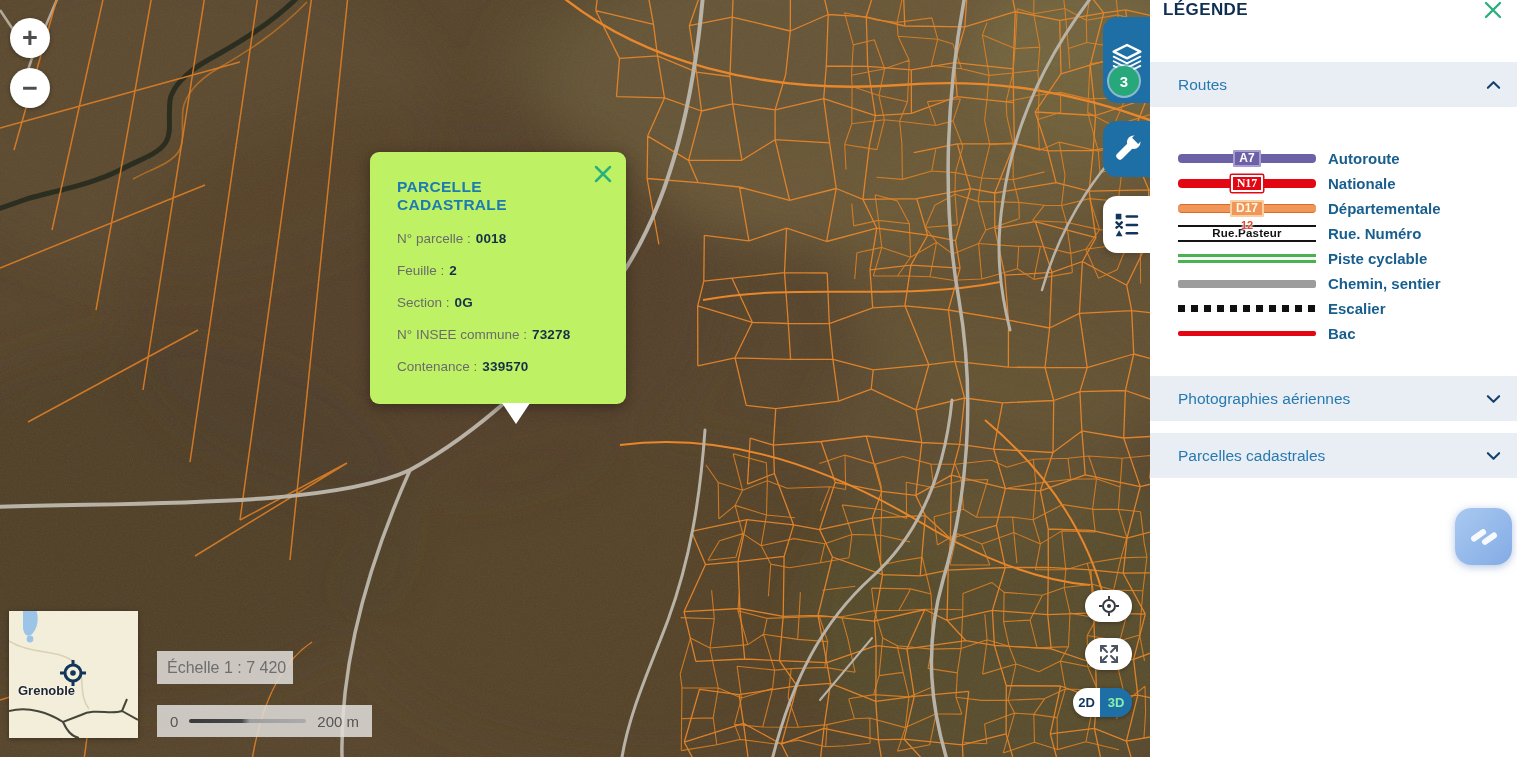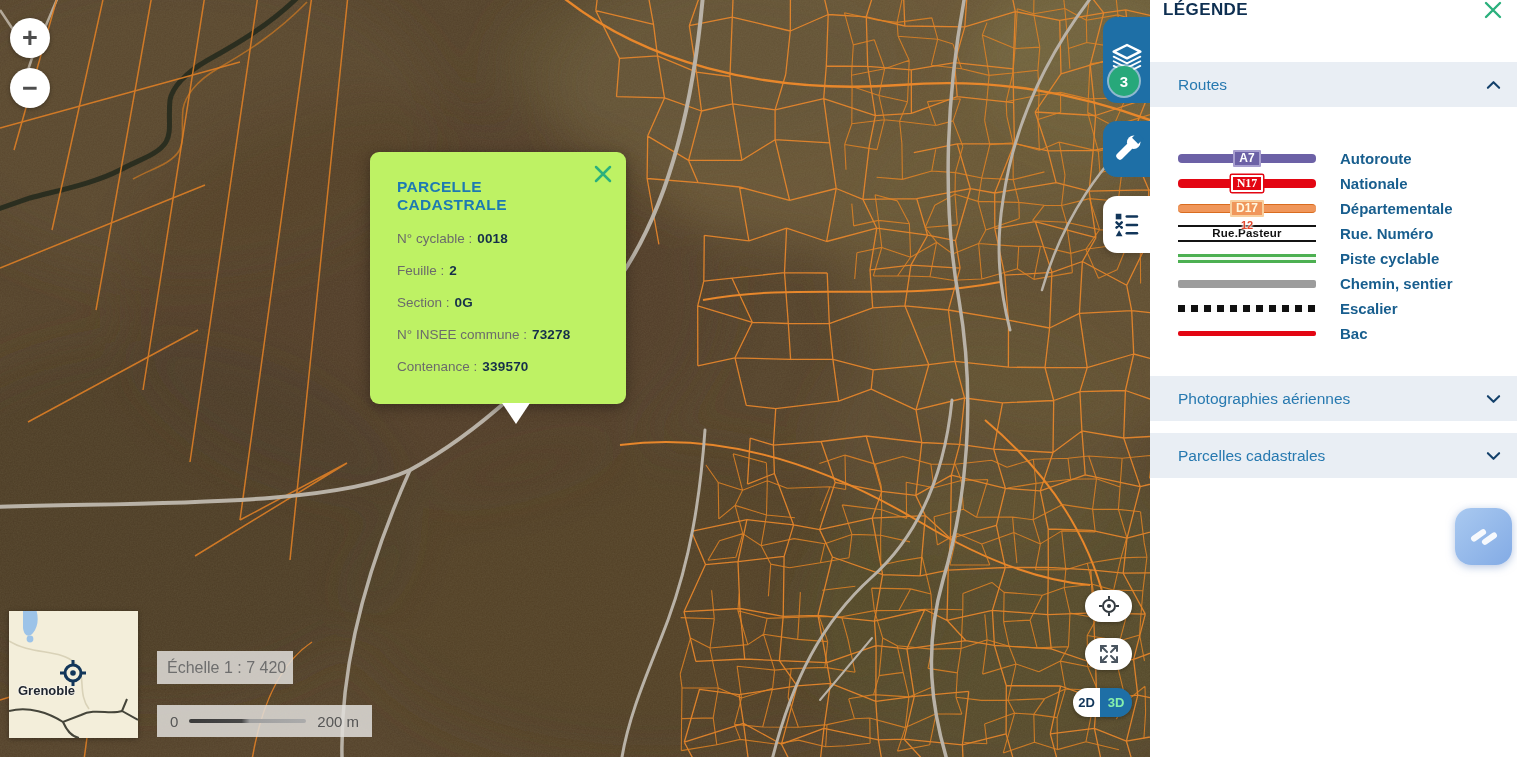--- a/index.html
+++ b/index.html
@@ -78,21 +78,21 @@
   .sw-dep .bdg{background:#f0965a;border:2px solid #f8cf9e;color:#fff7df;}
   .sw-dep .bdg2{position:absolute;top:15px;left:50%;transform:translateX(-50%);font-size:11px;
     font-weight:800;color:#e2492f;z-index:3;
     text-shadow:0 0 2px #fff,0 0 2px #fff,0 0 3px #fff;}
   .sw-rue{height:13px;border-top:2px solid #141414;border-bottom:2px solid #141414;background:#fff;box-sizing:content-box;}
   .sw-rue .ruetxt{font-size:11.5px;font-weight:800;color:#111;line-height:9px;letter-spacing:.2px;background:#fff;padding:0 2px;}
   .sw-pst .bar{height:9px;border-top:3px solid #4db052;border-bottom:3px solid #4db052;background:#f4fbf4;box-sizing:border-box;}
   .sw-che .bar{height:8px;border-radius:2px;background:#9c9c9c;}
   .sw-esc .bar{height:7px;background:repeating-linear-gradient(90deg,#101010 0 7px,#fbfbfb 7px 13px);}
   .sw-bac .bar{height:5px;border-radius:2px;background:#e30613;}
-  .ll{margin-left:24px;font-size:15px;font-weight:700;color:#185e8e;white-space:nowrap;}
+  .ll{margin-left:12px;font-size:15px;font-weight:700;color:#185e8e;white-space:nowrap;}
   
   #chat-widget{position:absolute;left:1455px;top:508px;width:57px;height:57px;border-radius:16px;
     background:linear-gradient(135deg,#a9c9f0,#83abe5);display:flex;align-items:center;justify-content:center;
     box-shadow:0 2px 8px rgba(120,150,200,.55);cursor:pointer;}
 </style>
 </head>
 <body>
 
 <div id="app">
 
@@ -167,21 +167,21 @@
     </div>
 
     <div id="popup">
       <div class="ptitle">PARCELLE CADASTRALE</div>
       <div class="close-x">
         <svg width="20" height="20" viewBox="0 0 20 20">
           <path d="M3,3 L17,17 M17,3 L3,17" stroke="#2bb07d" stroke-width="2.5" stroke-linecap="round"></path>
         </svg>
       </div>
       <div class="pfield">
-        <span>N° cyclable :</span><b>0018</b>
+        <span>N° parcelle :</span><b>0018</b>
       </div>
       <div class="pfield">
         <span>Feuille :</span><b>2</b>
       </div>
       <div class="pfield">
         <span>Section :</span><b>0G</b>
       </div>
       <div class="pfield">
         <span>N° INSEE commune :</span><b>73278</b>
       </div>

